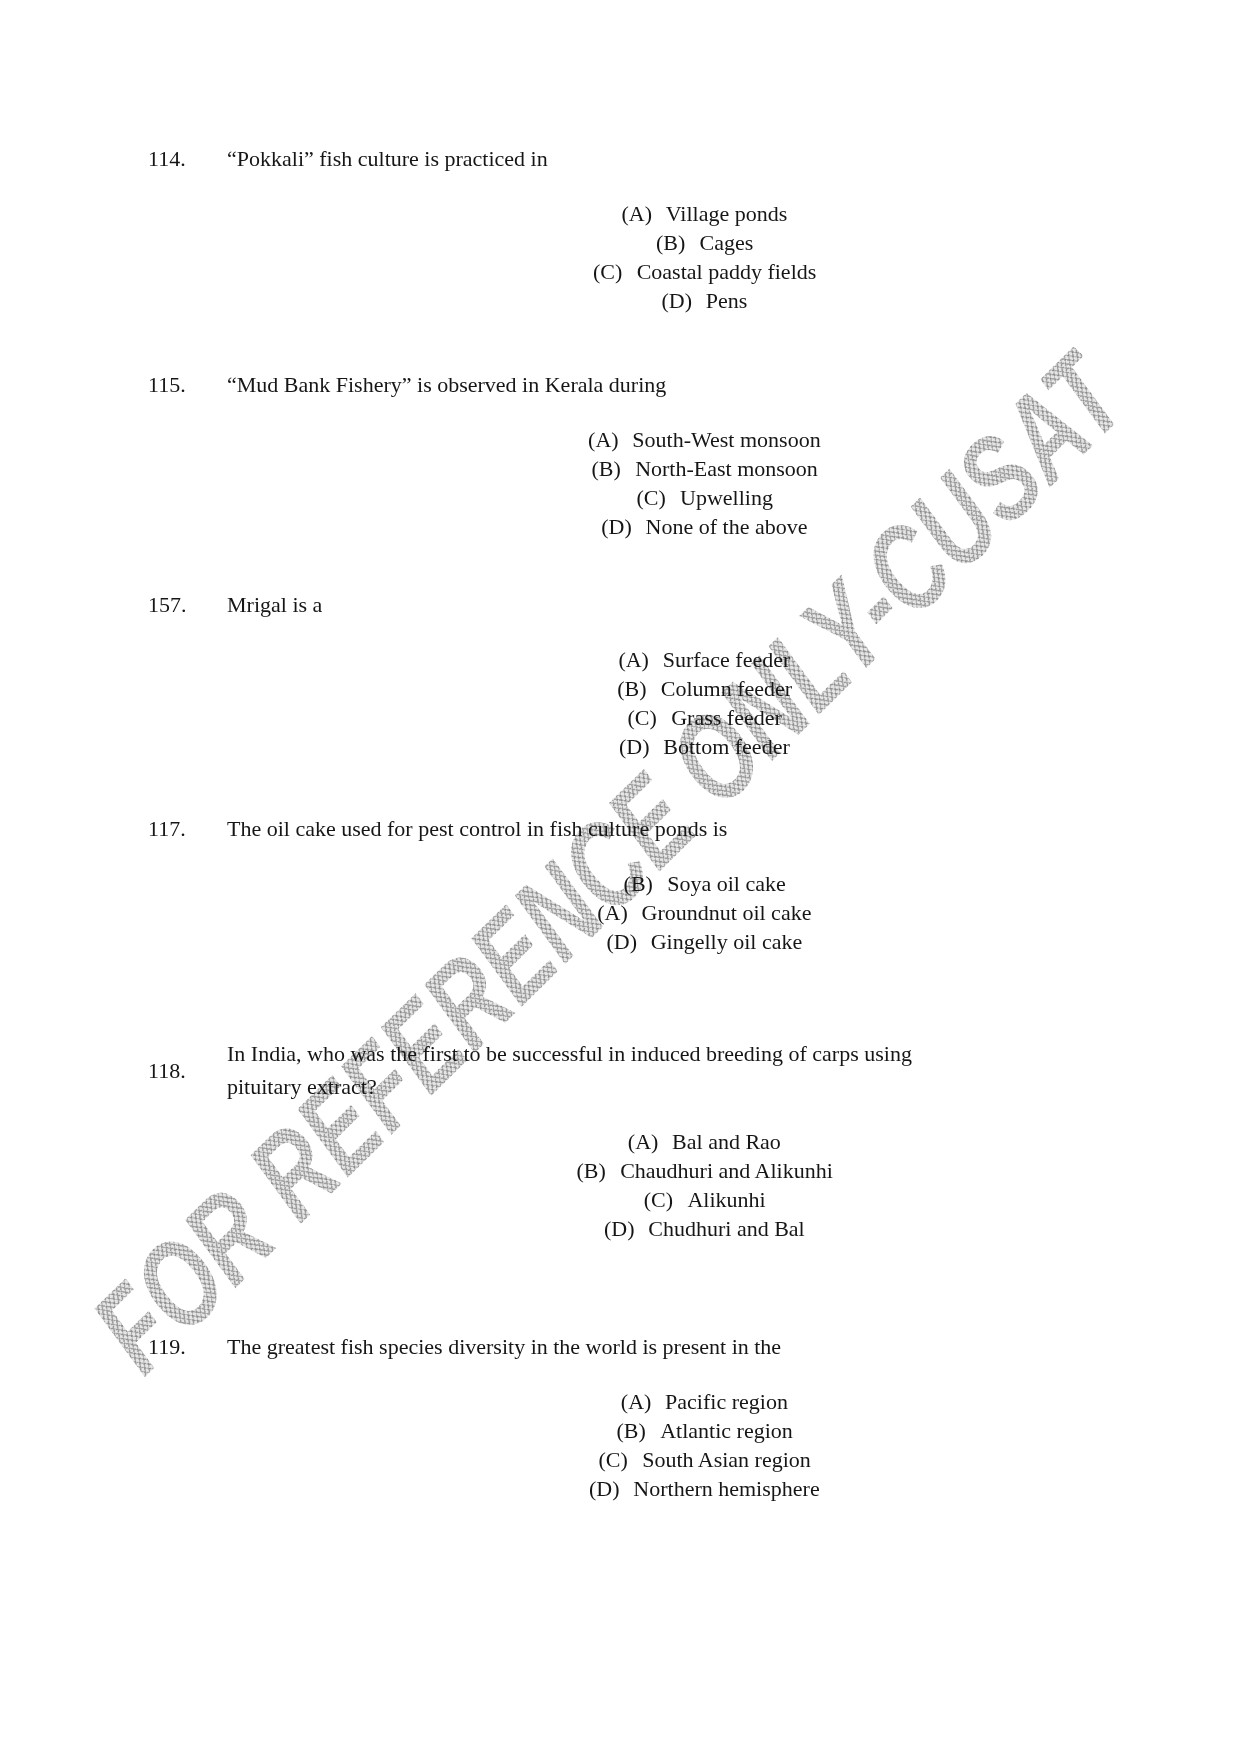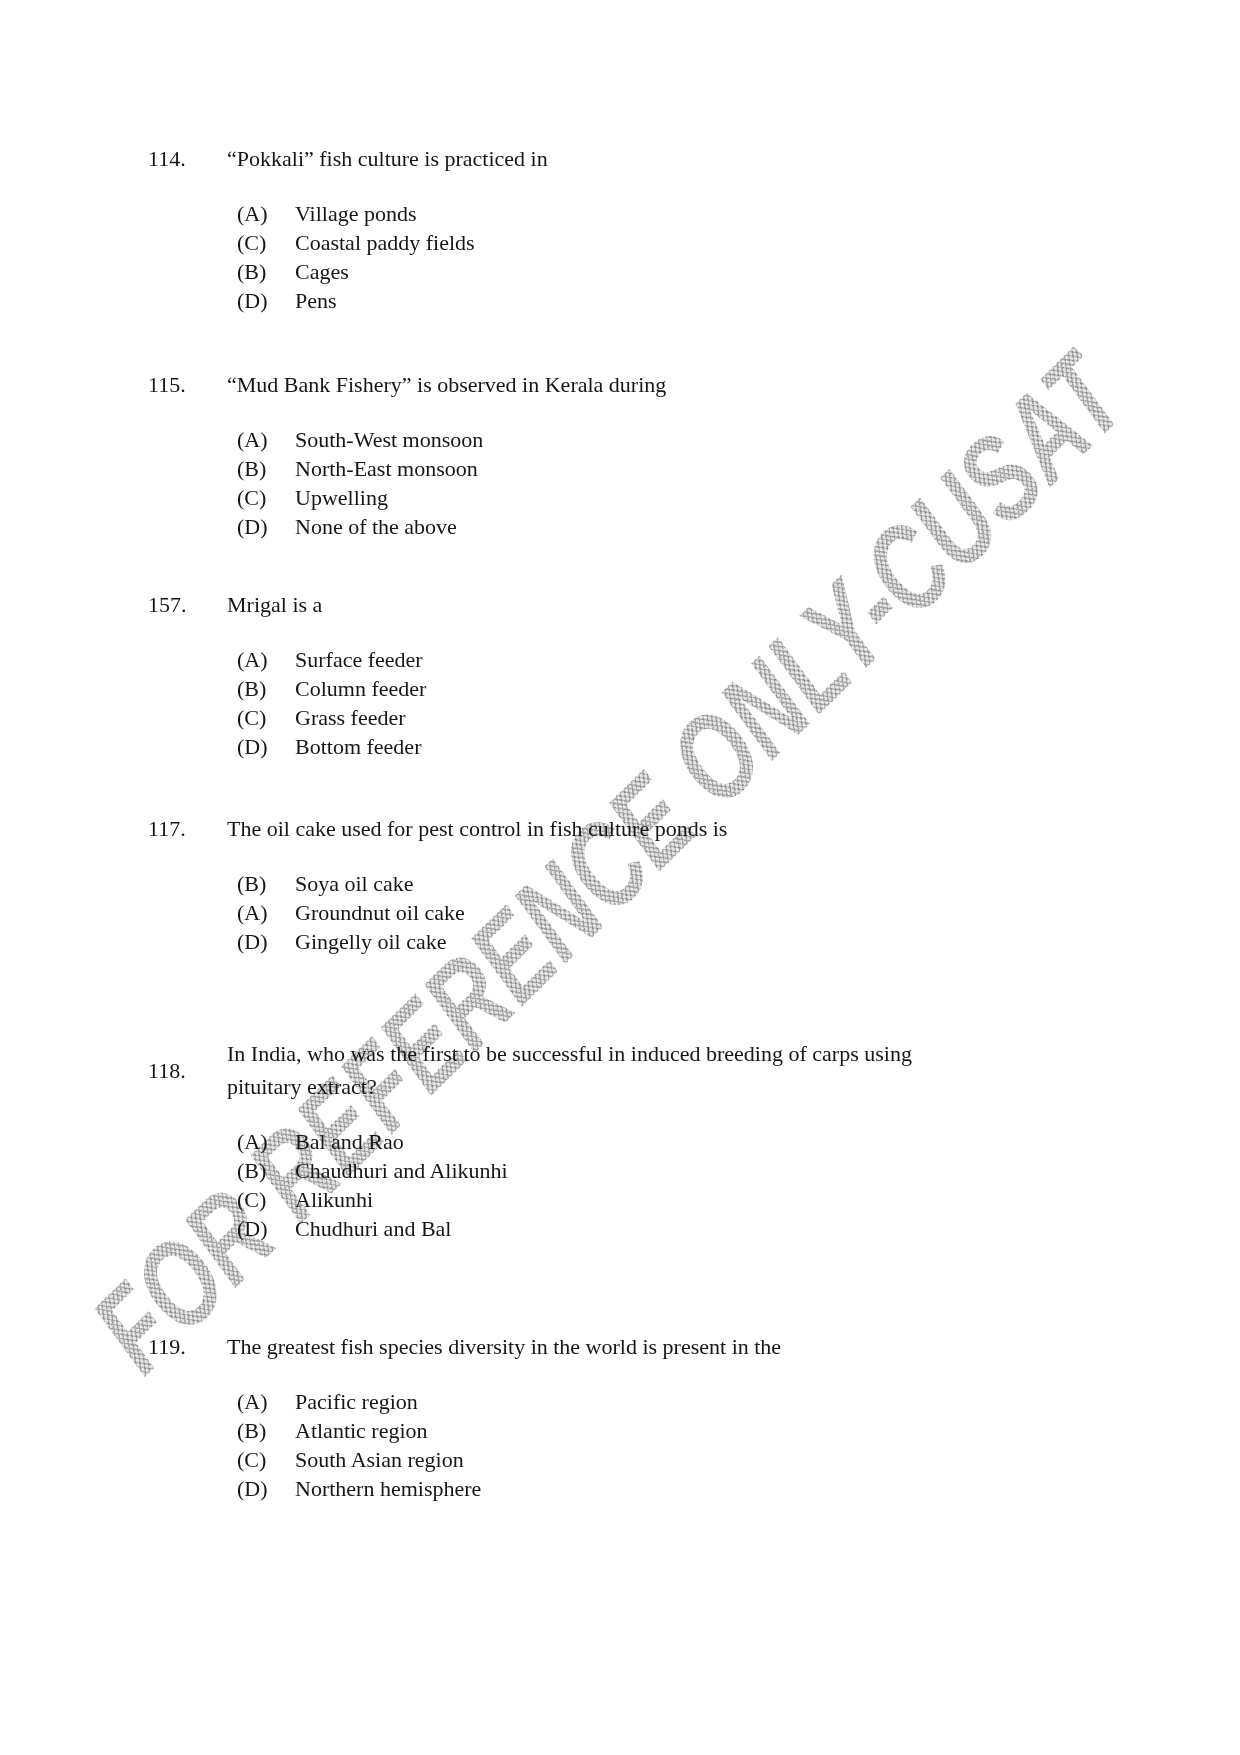--- a/index.html
+++ b/index.html
@@ -66,20 +66,21 @@
     flex: 0 0 79px;
     line-height: 33px;
   }
   .q-text {
     width: 905px;
     line-height: 33px;
   }
   .opts {
     margin-top: 24px;
     margin-left: 89px;
+    text-align: center;
   }
   .opt {
     line-height: 29px;
   }
   .opt-letter {
     display: inline-block;
     width: 58px;
   }
 </style>
 </head>
@@ -93,22 +94,22 @@
 
   <section class="q" style="top:142px">
     <div class="q-head">
       <div class="q-num">114.</div>
       <div class="q-text">
         <div class="q-line">“Pokkali” fish culture is practiced in</div>
       </div>
     </div>
     <div class="opts">
       <div class="opt"><span class="opt-letter">(A)</span><span class="opt-text">Village ponds</span></div>
+      <div class="opt"><span class="opt-letter">(B)</span><span class="opt-text">Cages</span></div>
       <div class="opt"><span class="opt-letter">(C)</span><span class="opt-text">Coastal paddy fields</span></div>
-      <div class="opt"><span class="opt-letter">(B)</span><span class="opt-text">Cages</span></div>
       <div class="opt"><span class="opt-letter">(D)</span><span class="opt-text">Pens</span></div>
     </div>
   </section>
 
   <section class="q" style="top:368px">
     <div class="q-head">
       <div class="q-num">115.</div>
       <div class="q-text">
         <div class="q-line">“Mud Bank Fishery” is observed in Kerala during</div>
       </div>

